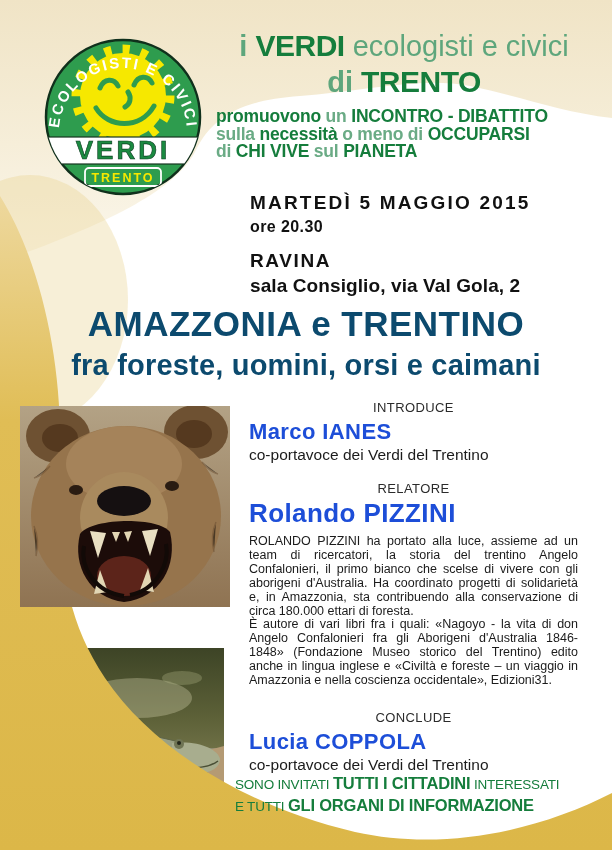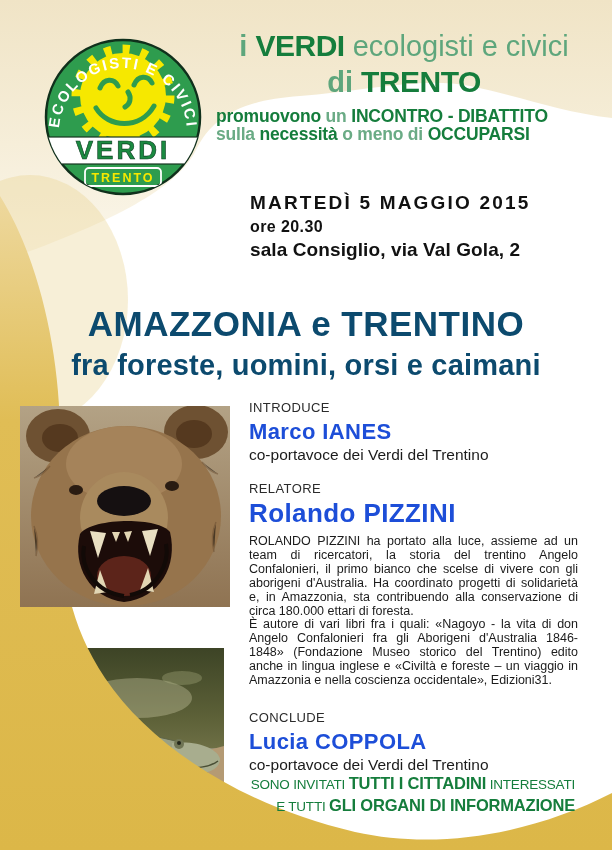--- a/index.html
+++ b/index.html
@@ -33,31 +33,31 @@
   #event-place{font-size:19px;font-weight:bold;letter-spacing:1.6px;margin-top:14px;}
   #event-venue{font-size:19px;margin-top:3px;letter-spacing:0.1px;font-weight:bold;}
 
   
   #title{left:16px;top:306px;width:580px;text-align:center;color:#0c4a6e;}
   #title-line1{font-size:35px;font-weight:bold;letter-spacing:0.5px;line-height:36px;}
   #title-line2{font-size:29px;font-weight:bold;letter-spacing:0.2px;line-height:30px;margin-top:8px;}
 
   
   #col{left:249px;top:400px;width:329px;color:#1b1b1b;}
-  .sec-label{font-size:13px;letter-spacing:0.4px;color:#2b2b2b;line-height:15px;}
+  .sec-label{font-size:13px;letter-spacing:0.4px;color:#2b2b2b;line-height:15px;text-align:center;}
   .sec-name{font-size:22px;font-weight:bold;color:#1d4ed8;letter-spacing:0.4px;line-height:24px;margin-top:5px;}
   .sec-name.big{font-size:26px;line-height:28px;margin-top:3px;}
   .sec-role{font-size:15.5px;line-height:18px;margin-top:2px;}
   .gap-rel{margin-top:17px;}
   .gap-con{margin-top:22px;}
   #bio{margin-top:8px;font-size:12.5px;line-height:13.9px;text-align:justify;}
   #bio p{margin:0;}
 
   
-  #invite{left:235px;top:773px;width:340px;text-align:right;color:#157d3c;line-height:20px;
+  #invite{left:235px;top:773px;width:340px;text-align:left;color:#157d3c;line-height:20px;
           letter-spacing:-0.2px;}
   .inv-reg{font-size:13.5px;}
   .inv-bold{font-size:16.5px;font-weight:bold;}
 </style>
 </head>
 <body>
 
 <div id="poster">
 
   <svg id="croc-photo" class="abs" viewBox="0 0 202 164" preserveAspectRatio="none" aria-hidden="true">
@@ -188,25 +188,29 @@
     </div>
   </div>
 
   <div id="promo" class="abs txt">
     <div>
       <span class="p-dark">promuovono </span><span class="p-light">un </span><span class="p-dark">INCONTRO - DIBATTITO</span>
     </div>
     <div>
       <span class="p-light">sulla </span><span class="p-dark">necessità </span><span class="p-light">o meno di </span><span class="p-dark">OCCUPARSI</span>
     </div>
+    <div>
+      <span class="p-light">di </span><span class="p-dark">CHI VIVE </span><span class="p-light">sul </span><span class="p-dark">PIANETA</span>
+    </div>
   </div>
 
   <div id="event" class="abs txt">
     <div id="event-date">MARTEDÌ 5 MAGGIO 2015</div>
     <div id="event-time">ore 20.30</div>
+    <div id="event-place">RAVINA</div>
     <div id="event-venue">sala Consiglio, via Val Gola, 2</div>
   </div>
 
   <div id="title" class="abs txt">
     <div id="title-line1">AMAZZONIA e TRENTINO</div>
     <div id="title-line2">fra foreste, uomini, orsi e caimani</div>
   </div>
 
   <div id="col" class="abs txt">
     <div class="sec-label">INTRODUCE</div>

